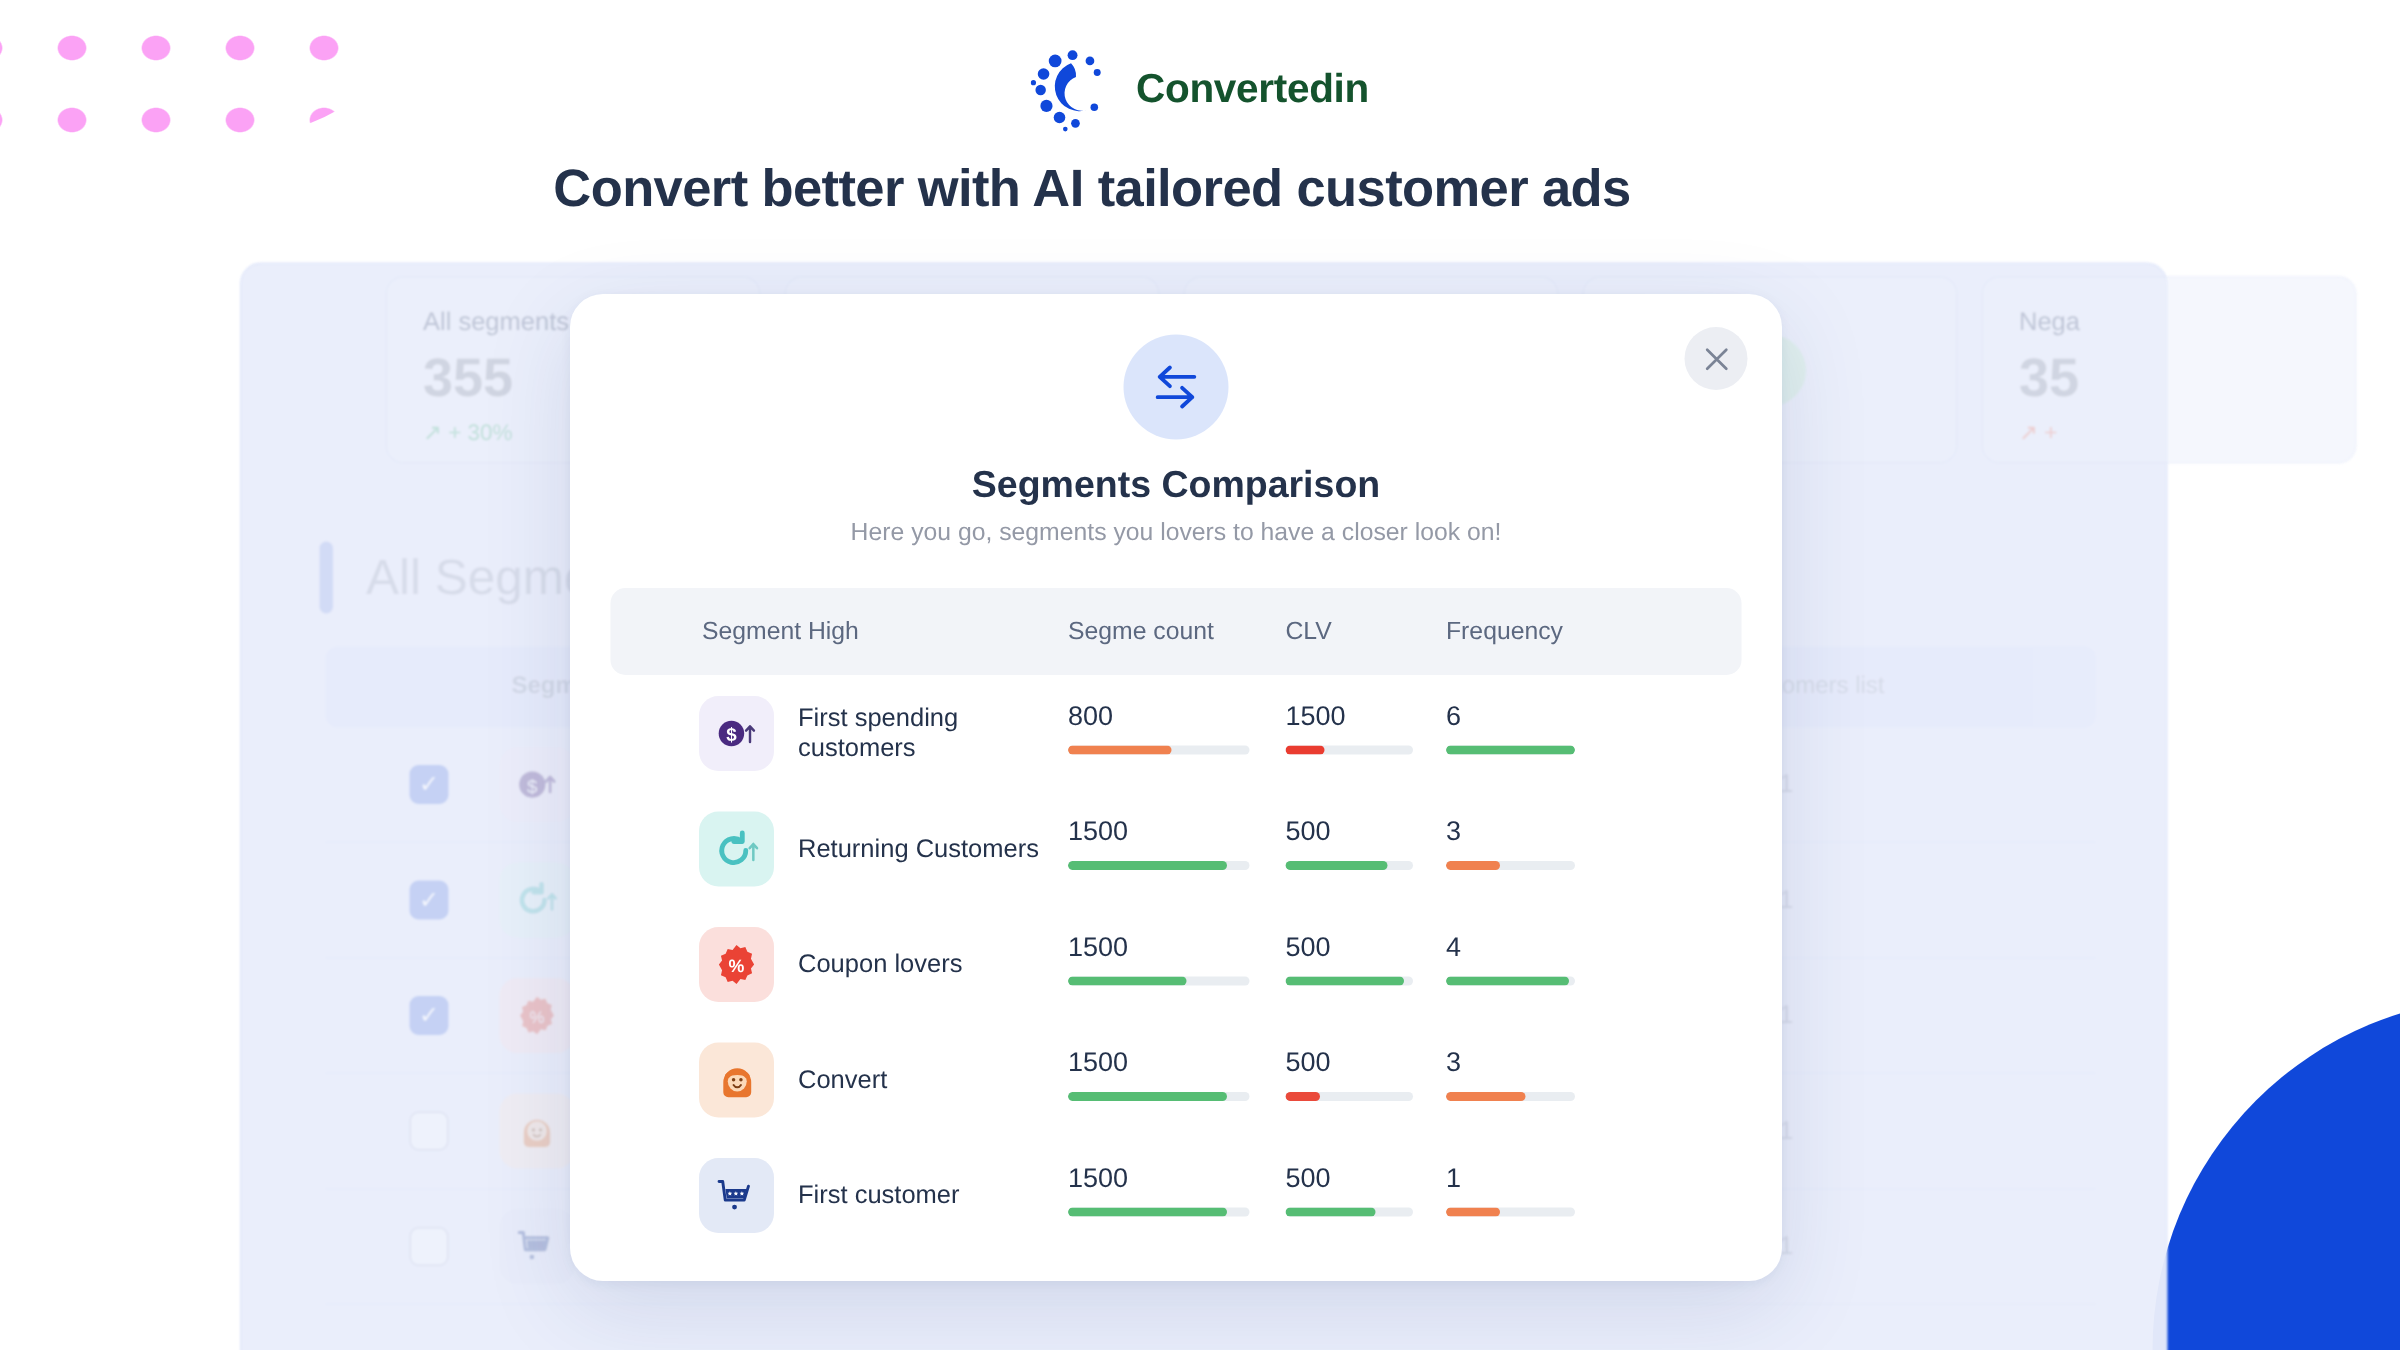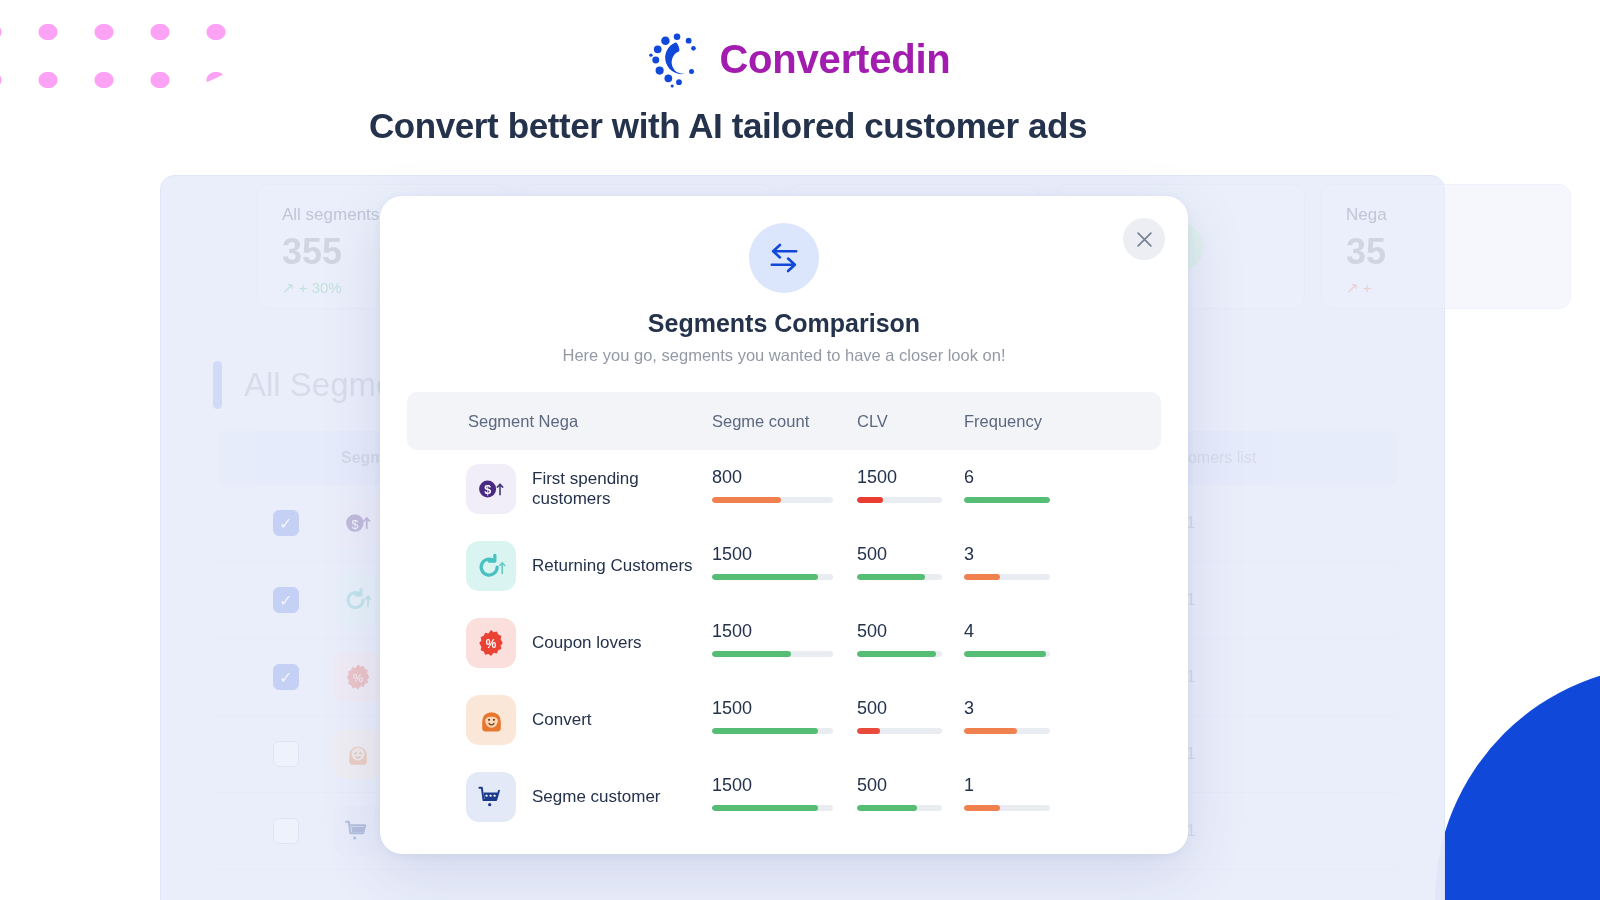--- a/index.html
+++ b/index.html
@@ -28,21 +28,21 @@
     position: absolute;
     left: 1435px; top: 665px;
     width: 470px; height: 470px;
     background: #1048da;
     border-radius: 50%;
   }
 
   
   .brand { position: absolute; left: 0; top: 30px; width: 1600px; display: flex; justify-content: center; align-items: center; gap: 12px; }
   .brand-mark { width: 58px; height: 58px; display: block; }
-  .brand-name { font-size: 40px; font-weight: 700; color: #a21caf; letter-spacing: -0.2px; }
+  .brand-name { font-size: 27px; font-weight: 700; color: #14532d; letter-spacing: -0.2px; }
   .headline {
     position: absolute; left: 0; top: 106px; width: 1456px;
     text-align: center; font-size: 35px; font-weight: 700;
     color: #24324b; letter-spacing: -0.4px;
   }
 
   
   .app-bg {
     position: absolute; left: 160px; top: 175px;
     width: 1285px; height: 740px;
@@ -300,26 +300,26 @@
     </button>
 
     <div class="modal-icon">
       <svg width="38" height="38" viewBox="0 0 28 28">
         <path d="M23 9H6m0 0l5-4.6M6 9l5 4.6" stroke="#1048da" stroke-width="1.9" fill="none" stroke-linecap="round" stroke-linejoin="round"></path>
         <path d="M5 19h17m0 0l-5-4.6M22 19l-5 4.6" stroke="#1048da" stroke-width="1.9" fill="none" stroke-linecap="round" stroke-linejoin="round"></path>
       </svg>
     </div>
 
     <div class="modal-title">Segments Comparison</div>
-    <div class="modal-sub">Here you go, segments you wanted to have a closer look on!</div>
+    <div class="modal-sub">Here you go, segments you lovers to have a closer look on!</div>
 
     <div class="cmp-table">
 
       <div class="cmp-head">
-        <div class="cmp-th col-name">Segment Nega</div>
+        <div class="cmp-th col-name">Segment High</div>
         <div class="cmp-th col-users">Segme count</div>
         <div class="cmp-th col-clv">CLV</div>
         <div class="cmp-th col-freq">Frequency</div>
       </div>
 
       <div class="cmp-row">
         <div class="cell-name">
           <div class="icon-tile" style="background:#f1eefa">
             <svg width="30" height="30" viewBox="0 0 24 24">
                 <circle cx="9.3" cy="12" r="6.8" fill="#4a2a80"></circle>
@@ -451,21 +451,21 @@
                 <path d="M2.6 4.4h1.9l1.3 9.6h9.8l2.2-7.2" stroke="#1b3a8c" stroke-width="1.5" fill="none" stroke-linecap="round" stroke-linejoin="round"></path>
                 <path d="M5.9 8.2h10.9l-1.2 4.9H6.6z" fill="#1b3a8c"></path>
                 <g fill="#fff">
                   <path d="M8.2 9.4l.35.75.82.1-.6.55.15.8-.72-.4-.72.4.15-.8-.6-.55.82-.1z"></path>
                   <path d="M11.3 9.4l.35.75.82.1-.6.55.15.8-.72-.4-.72.4.15-.8-.6-.55.82-.1z"></path>
                   <path d="M14.4 9.4l.35.75.82.1-.6.55.15.8-.72-.4-.72.4.15-.8-.6-.55.82-.1z"></path>
                 </g>
                 <circle cx="10.6" cy="17.6" r="1.25" fill="#1b3a8c"></circle>
               </svg>
           </div>
-          <span class="seg-name">Segme customer</span>
+          <span class="seg-name">First customer</span>
         </div>
         <div class="cell-metric cell-users col-users">
           <div class="metric-val">1500</div>
           <div class="bar-track">
               <div class="bar-fill" style="width: 88%; background: rgb(86, 189, 116);"></div>
             </div>
         </div>
         <div class="cell-metric cell-clv col-clv">
           <div class="metric-val">500</div>
           <div class="bar-track">

